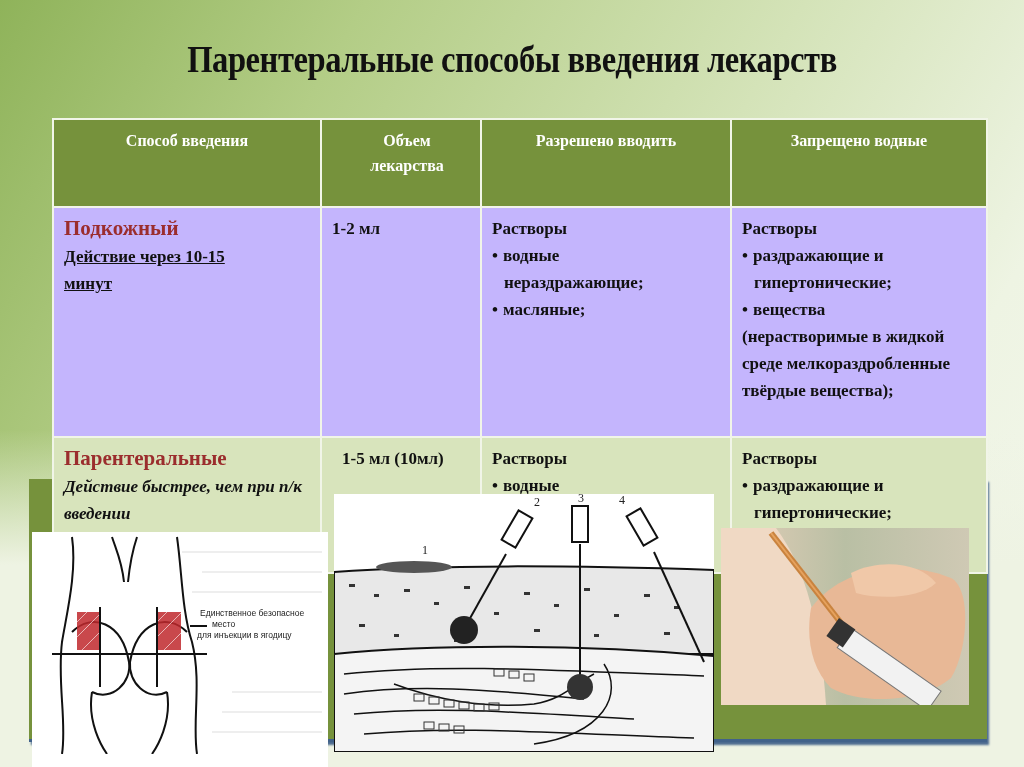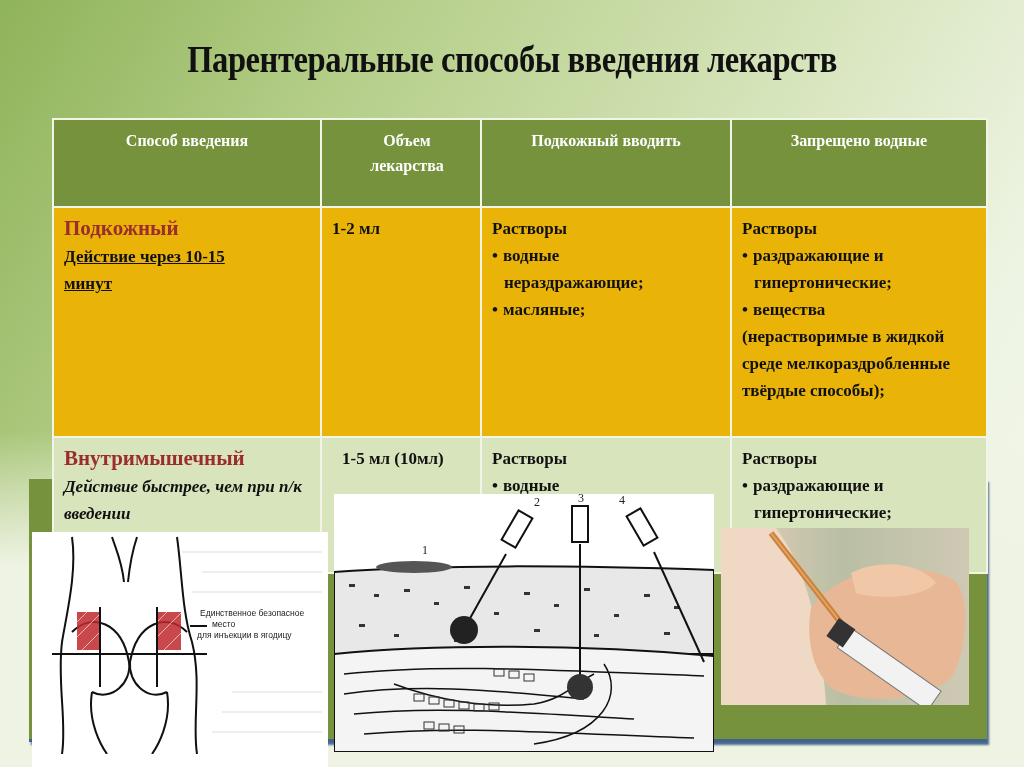--- a/index.html
+++ b/index.html
@@ -20,21 +20,21 @@
   .tbl {
     position: absolute; left: 52px; top: 94px; width: 934px;
     border-collapse: collapse; table-layout: fixed; margin-top: 24px;
   }
   .tbl th, .tbl td { border: 2px solid #f1f5e8; vertical-align: top; }
   .tbl th {
     background: #76923c; color: #fff; font-weight: bold; font-size: 16px;
     height: 78px; padding: 8px 6px 0 6px; text-align: center; line-height: 25px;
   }
   .tbl td { font-size: 17px; font-weight: bold; color: #111; line-height: 27px; padding: 7px 10px; }
-  .row1 td { background: #eab308; height: 214px; }
+  .row1 td { background: #c4b5fd; height: 214px; }
   .row2 td { background: #d8e4bc; height: 120px; }
   .method { color: #9b2d2d; font-size: 21px; display: block; margin-bottom: 1px; }
   .bullet-list { list-style: none; margin: 0; padding: 0; }
   .bullet-list li { padding-left: 12px; text-indent: -12px; }
   .bullet-list li::before { content: "•"; margin-right: 5px; }
   .col-w1 { width: 268px; } .col-w2 { width: 160px; } .col-w3 { width: 250px; } .col-w4 { width: 256px; }
 
   .panel {
     position: absolute; left: 29px; top: 479px; width: 958px; height: 260px;
     background: #76923c; box-shadow: 2px 3px 2px #4b6a8f; border-bottom: 3px solid #41628a;
@@ -60,21 +60,21 @@
   <colgroup>
     <col class="col-w1">
       <col class="col-w2">
       <col class="col-w3">
       <col class="col-w4">
   </colgroup>
   <thead>
     <tr>
       <th>Способ введения</th>
       <th style="padding-left:30px;padding-right:18px;">Объем лекарства</th>
-      <th>Подкожный вводить</th>
+      <th>Разрешено вводить</th>
       <th>Запрещено водные</th>
     </tr>
   </thead>
   <tbody>
     <tr class="row1">
       <td>
         <span class="method">Подкожный</span>
         <span style="display:block;width:170px;text-decoration:underline;">Действие через 10-15 минут</span>
       </td>
       <td>1-2 мл</td>
@@ -84,26 +84,26 @@
           <li style="padding-right:40px;">водные нераздражающие;</li>
           <li>масляные;</li>
         </ul>
       </td>
       <td>
         <div>Растворы</div>
         <ul class="bullet-list">
           <li style="padding-right:30px;">раздражающие и гипертонические;</li>
           <li>вещества</li>
         </ul>
-        <div>(нерастворимые в жидкой среде мелкораздробленные твёрдые способы);</div>
+        <div>(нерастворимые в жидкой среде мелкораздробленные твёрдые вещества);</div>
       </td>
     </tr>
     <tr class="row2">
       <td>
-        <span class="method">Внутримышечный</span>
+        <span class="method">Парентеральные</span>
         <span style="display:block;width:250px;font-style:italic;">Действие быстрее, чем при п/к введении</span>
       </td>
       <td style="padding-left:20px;padding-right:4px;">1-5 мл (10мл)</td>
       <td>
         <div>Растворы</div>
         <ul class="bullet-list">
           <li style="padding-right:40px;">водные нераздражающие;</li>
         </ul>
       </td>
       <td>

